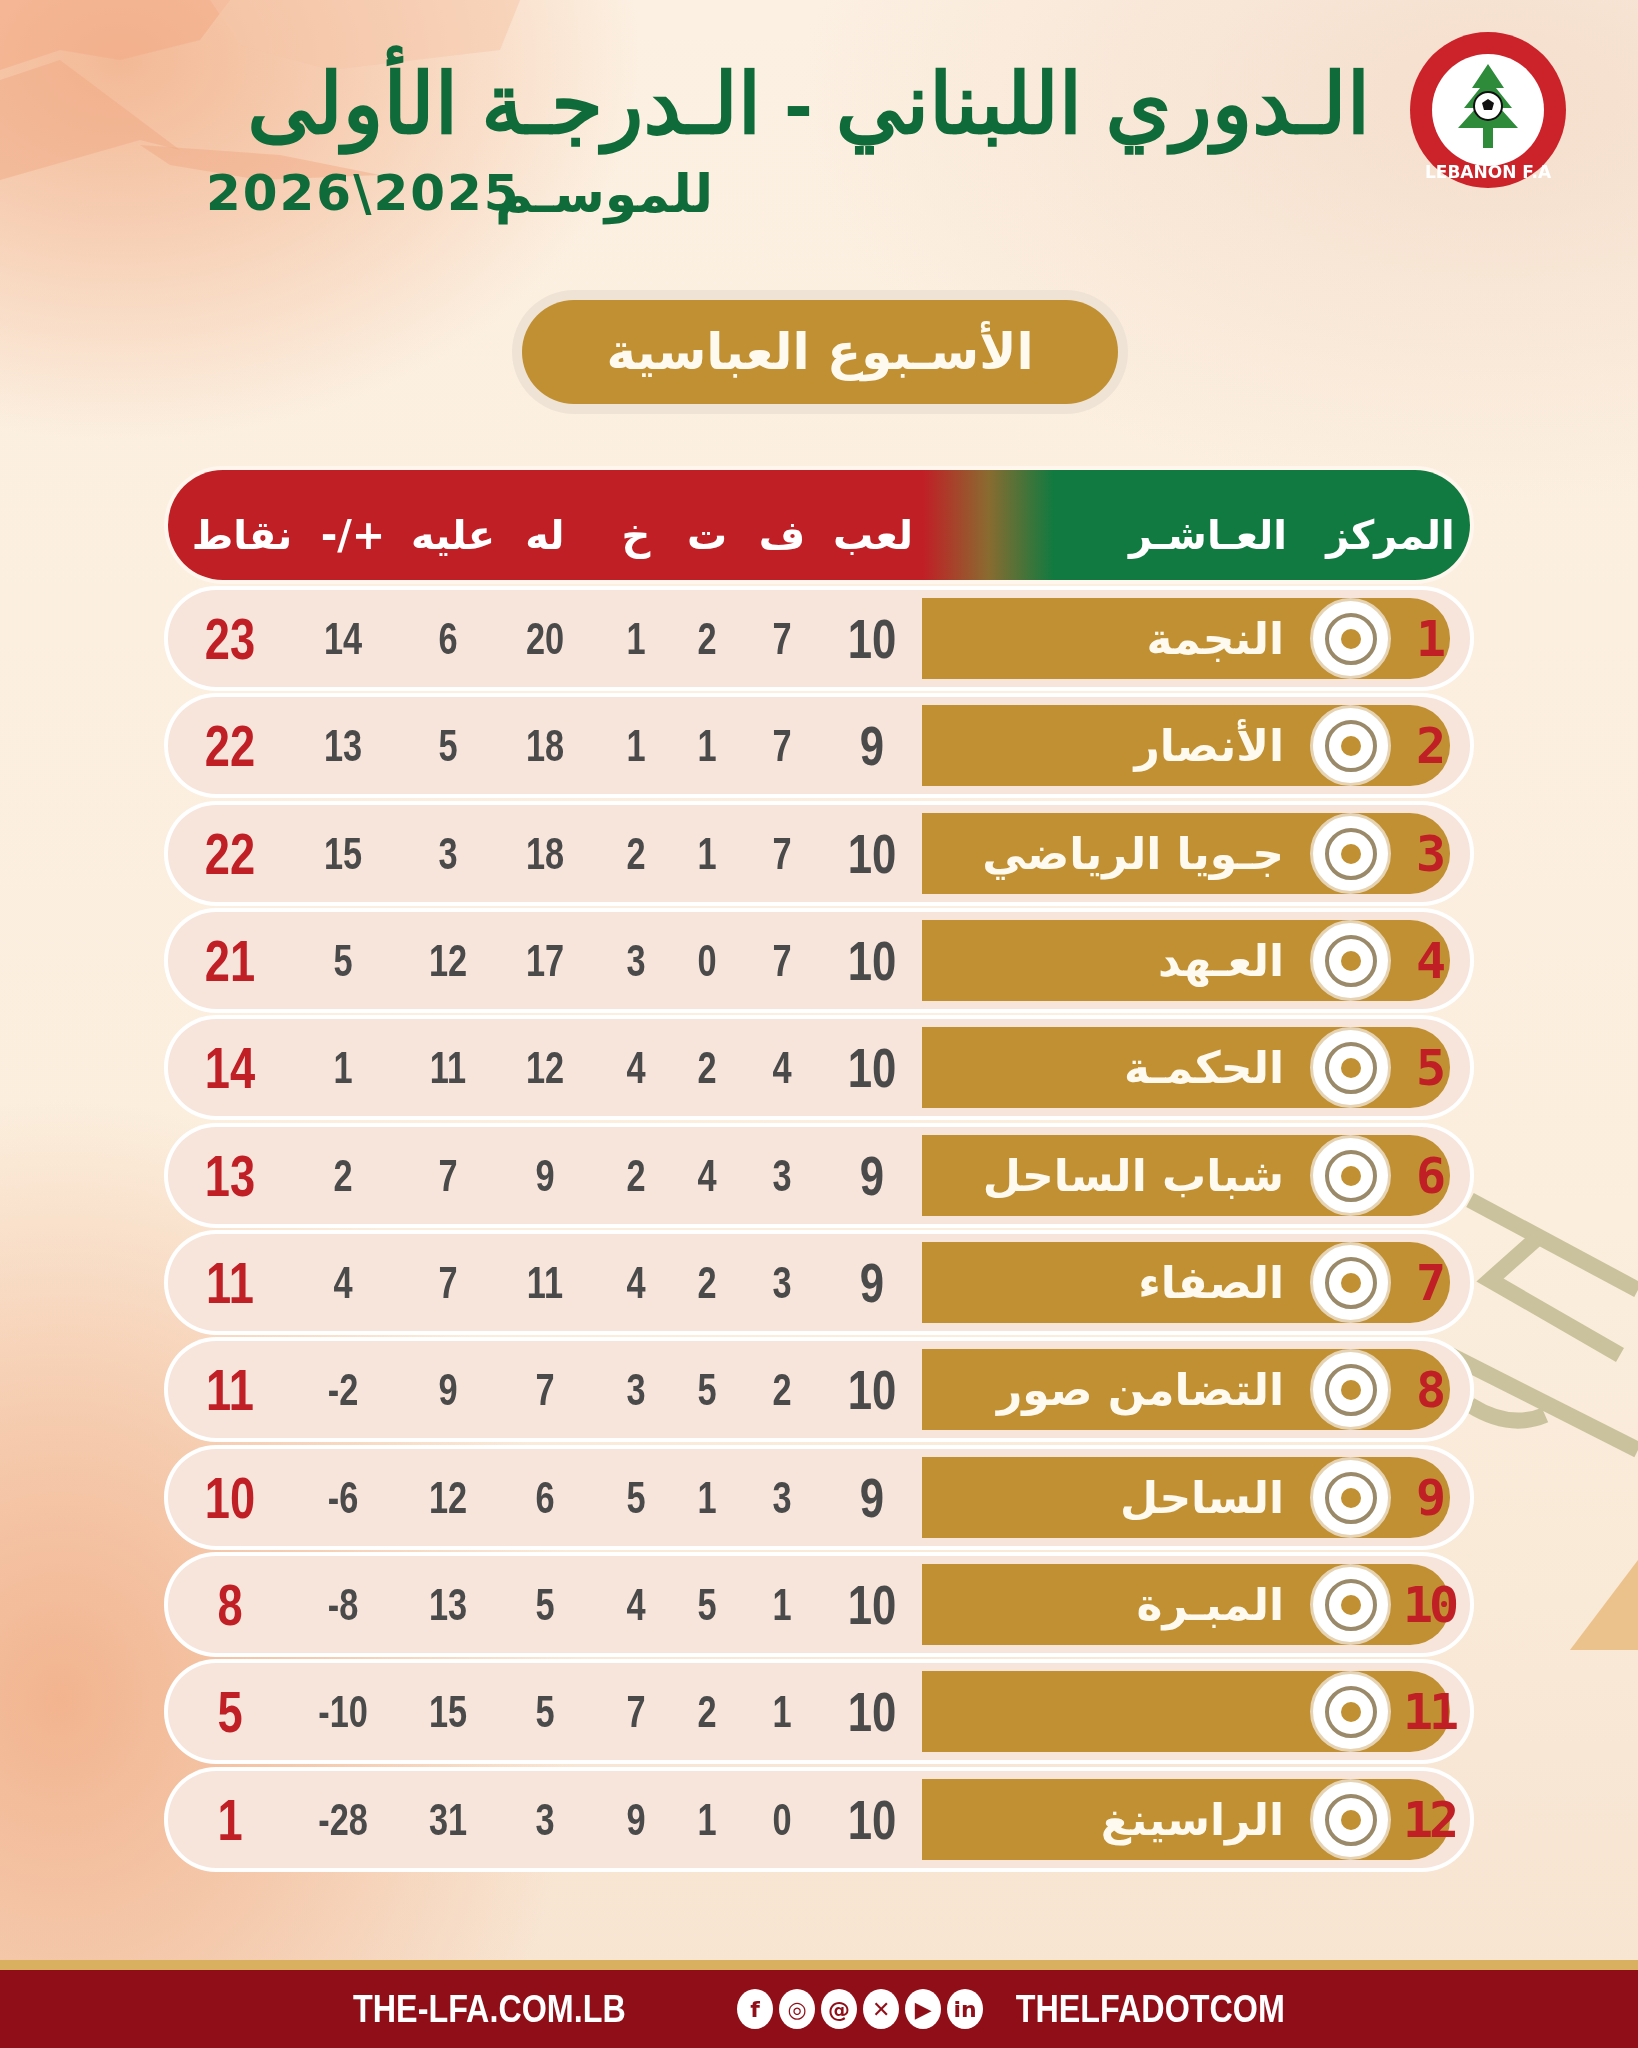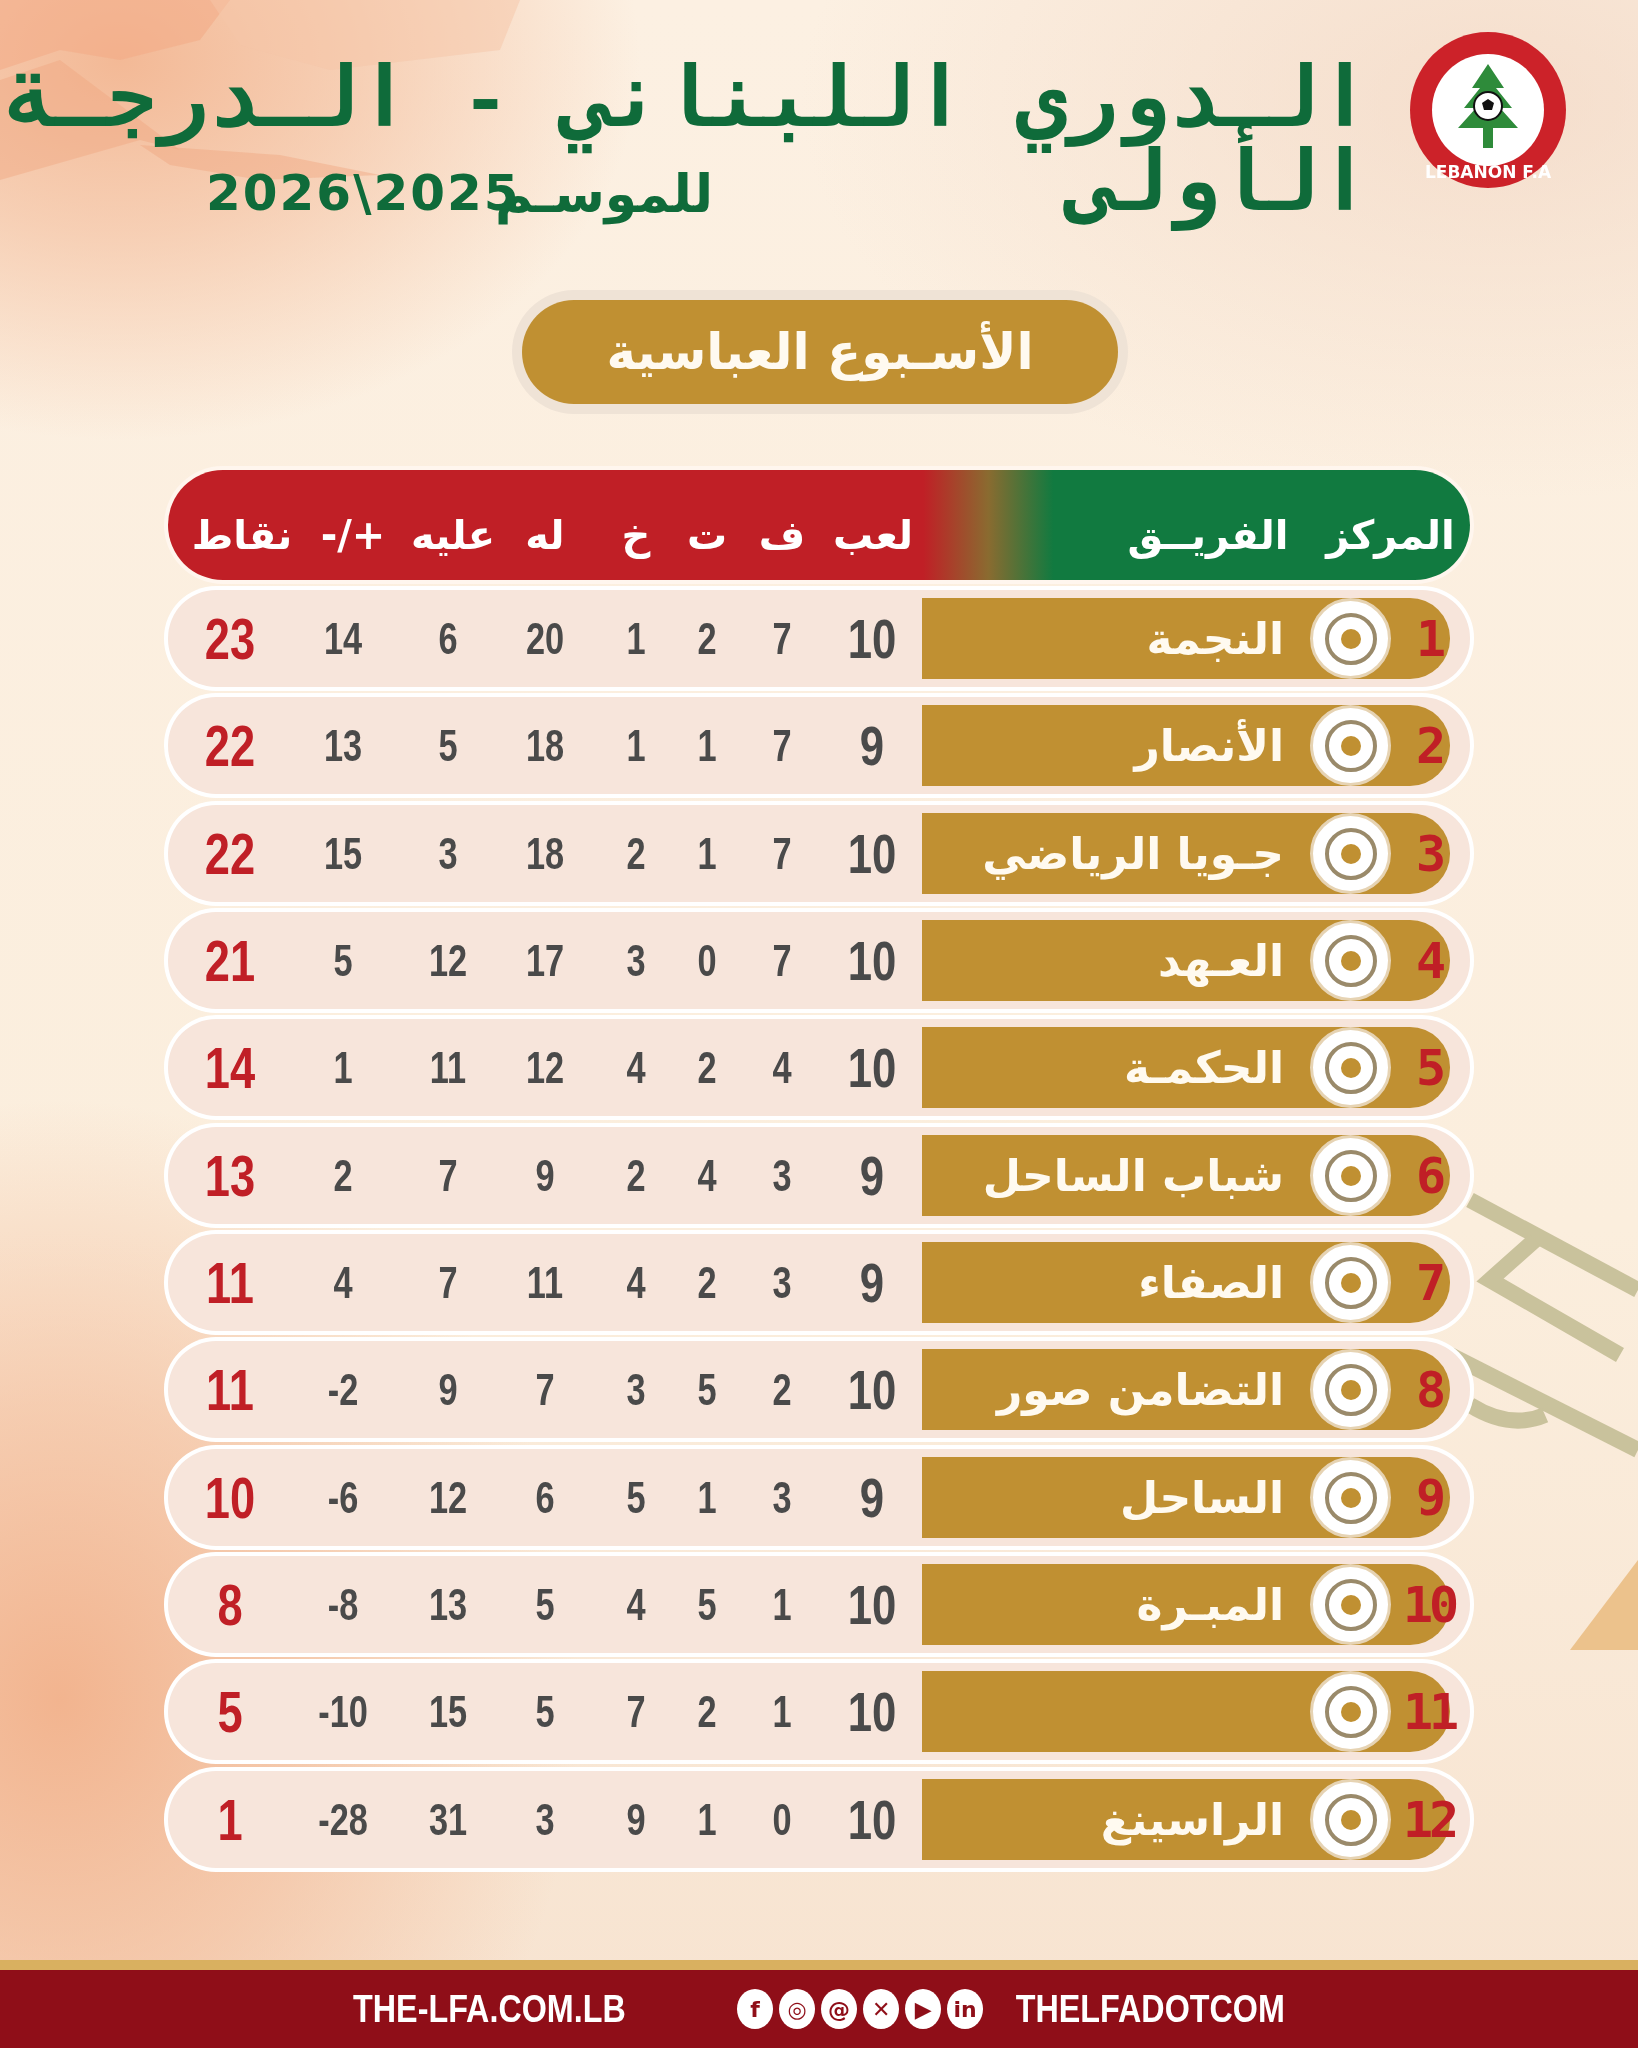--- a/index.html
+++ b/index.html
@@ -15,21 +15,21 @@
       radial-gradient(ellipse 520px 380px at 120px 60px, #f3b996 0%, rgba(243,185,150,0.6) 45%, rgba(251,238,221,0) 100%),
       radial-gradient(ellipse 520px 600px at 60px 1700px, #f2b48f 0%, rgba(242,180,143,0.55) 50%, rgba(251,238,221,0) 100%),
       radial-gradient(ellipse 700px 400px at 1500px 100px, rgba(240,210,190,0.6) 0%, rgba(251,238,221,0) 100%),
       linear-gradient(180deg, #fcf0e2 0%, #fbeedd 60%, #f7e3d0 100%);
   }
   .deco { position: absolute; pointer-events: none; }
 
   
   .title {
     position: absolute; right: 268px; top: 62px;
-    font-family: Liberation Mono, monospace; font-weight: bold;
+    font-family: Liberation Sans, sans-serif; font-weight: bold;
     font-size: 84px; color: #0f6b3a; direction: rtl; letter-spacing: 1px;
     line-height: 1;
   }
   .season-label {
     position: absolute; right: 925px; top: 168px;
     font-weight: bold; font-size: 52px; color: #0f6b3a; direction: rtl; line-height: 1;
   }
   .season-years {
     position: absolute; left: 206px; top: 168px;
     font-family: "DejaVu Sans", sans-serif; font-weight: bold;
@@ -153,21 +153,21 @@
   <circle cx="80" cy="76" r="14" fill="#fff" stroke="#111" stroke-width="2"></circle>
   <path d="M80 69 L86 73 L84 80 L76 80 L74 73 Z" fill="#111"></path>
   <text x="80" y="148" text-anchor="middle" font-family="DejaVu Sans, sans-serif" font-size="17" font-weight="bold" fill="#fff">LEBANON F.A</text>
 </svg>
 
 <div class="week-pill-outer"></div>
 <div class="week-pill">الأسـبوع العباسية</div>
 
 <div class="thead">
   <div class="th" style="left:1150px;width:145px">المركز</div>
-  <div class="th" style="left:940px;width:200px">الفريــق</div>
+  <div class="th" style="left:940px;width:200px">العـاشـر</div>
   <div class="th" style="left:660px;width:90px">لعب</div>
   <div class="th" style="left:574px;width:80px">ف</div>
   <div class="th" style="left:499px;width:80px">ت</div>
   <div class="th" style="left:428px;width:80px">خ</div>
   <div class="th" style="left:337px;width:80px">له</div>
   <div class="th" style="left:240px;width:90px">عليه</div>
   <div class="th" style="left:140px;width:90px">+/-</div>
   <div class="th" style="left:14px;width:120px">نقاط</div>
 </div>
 

